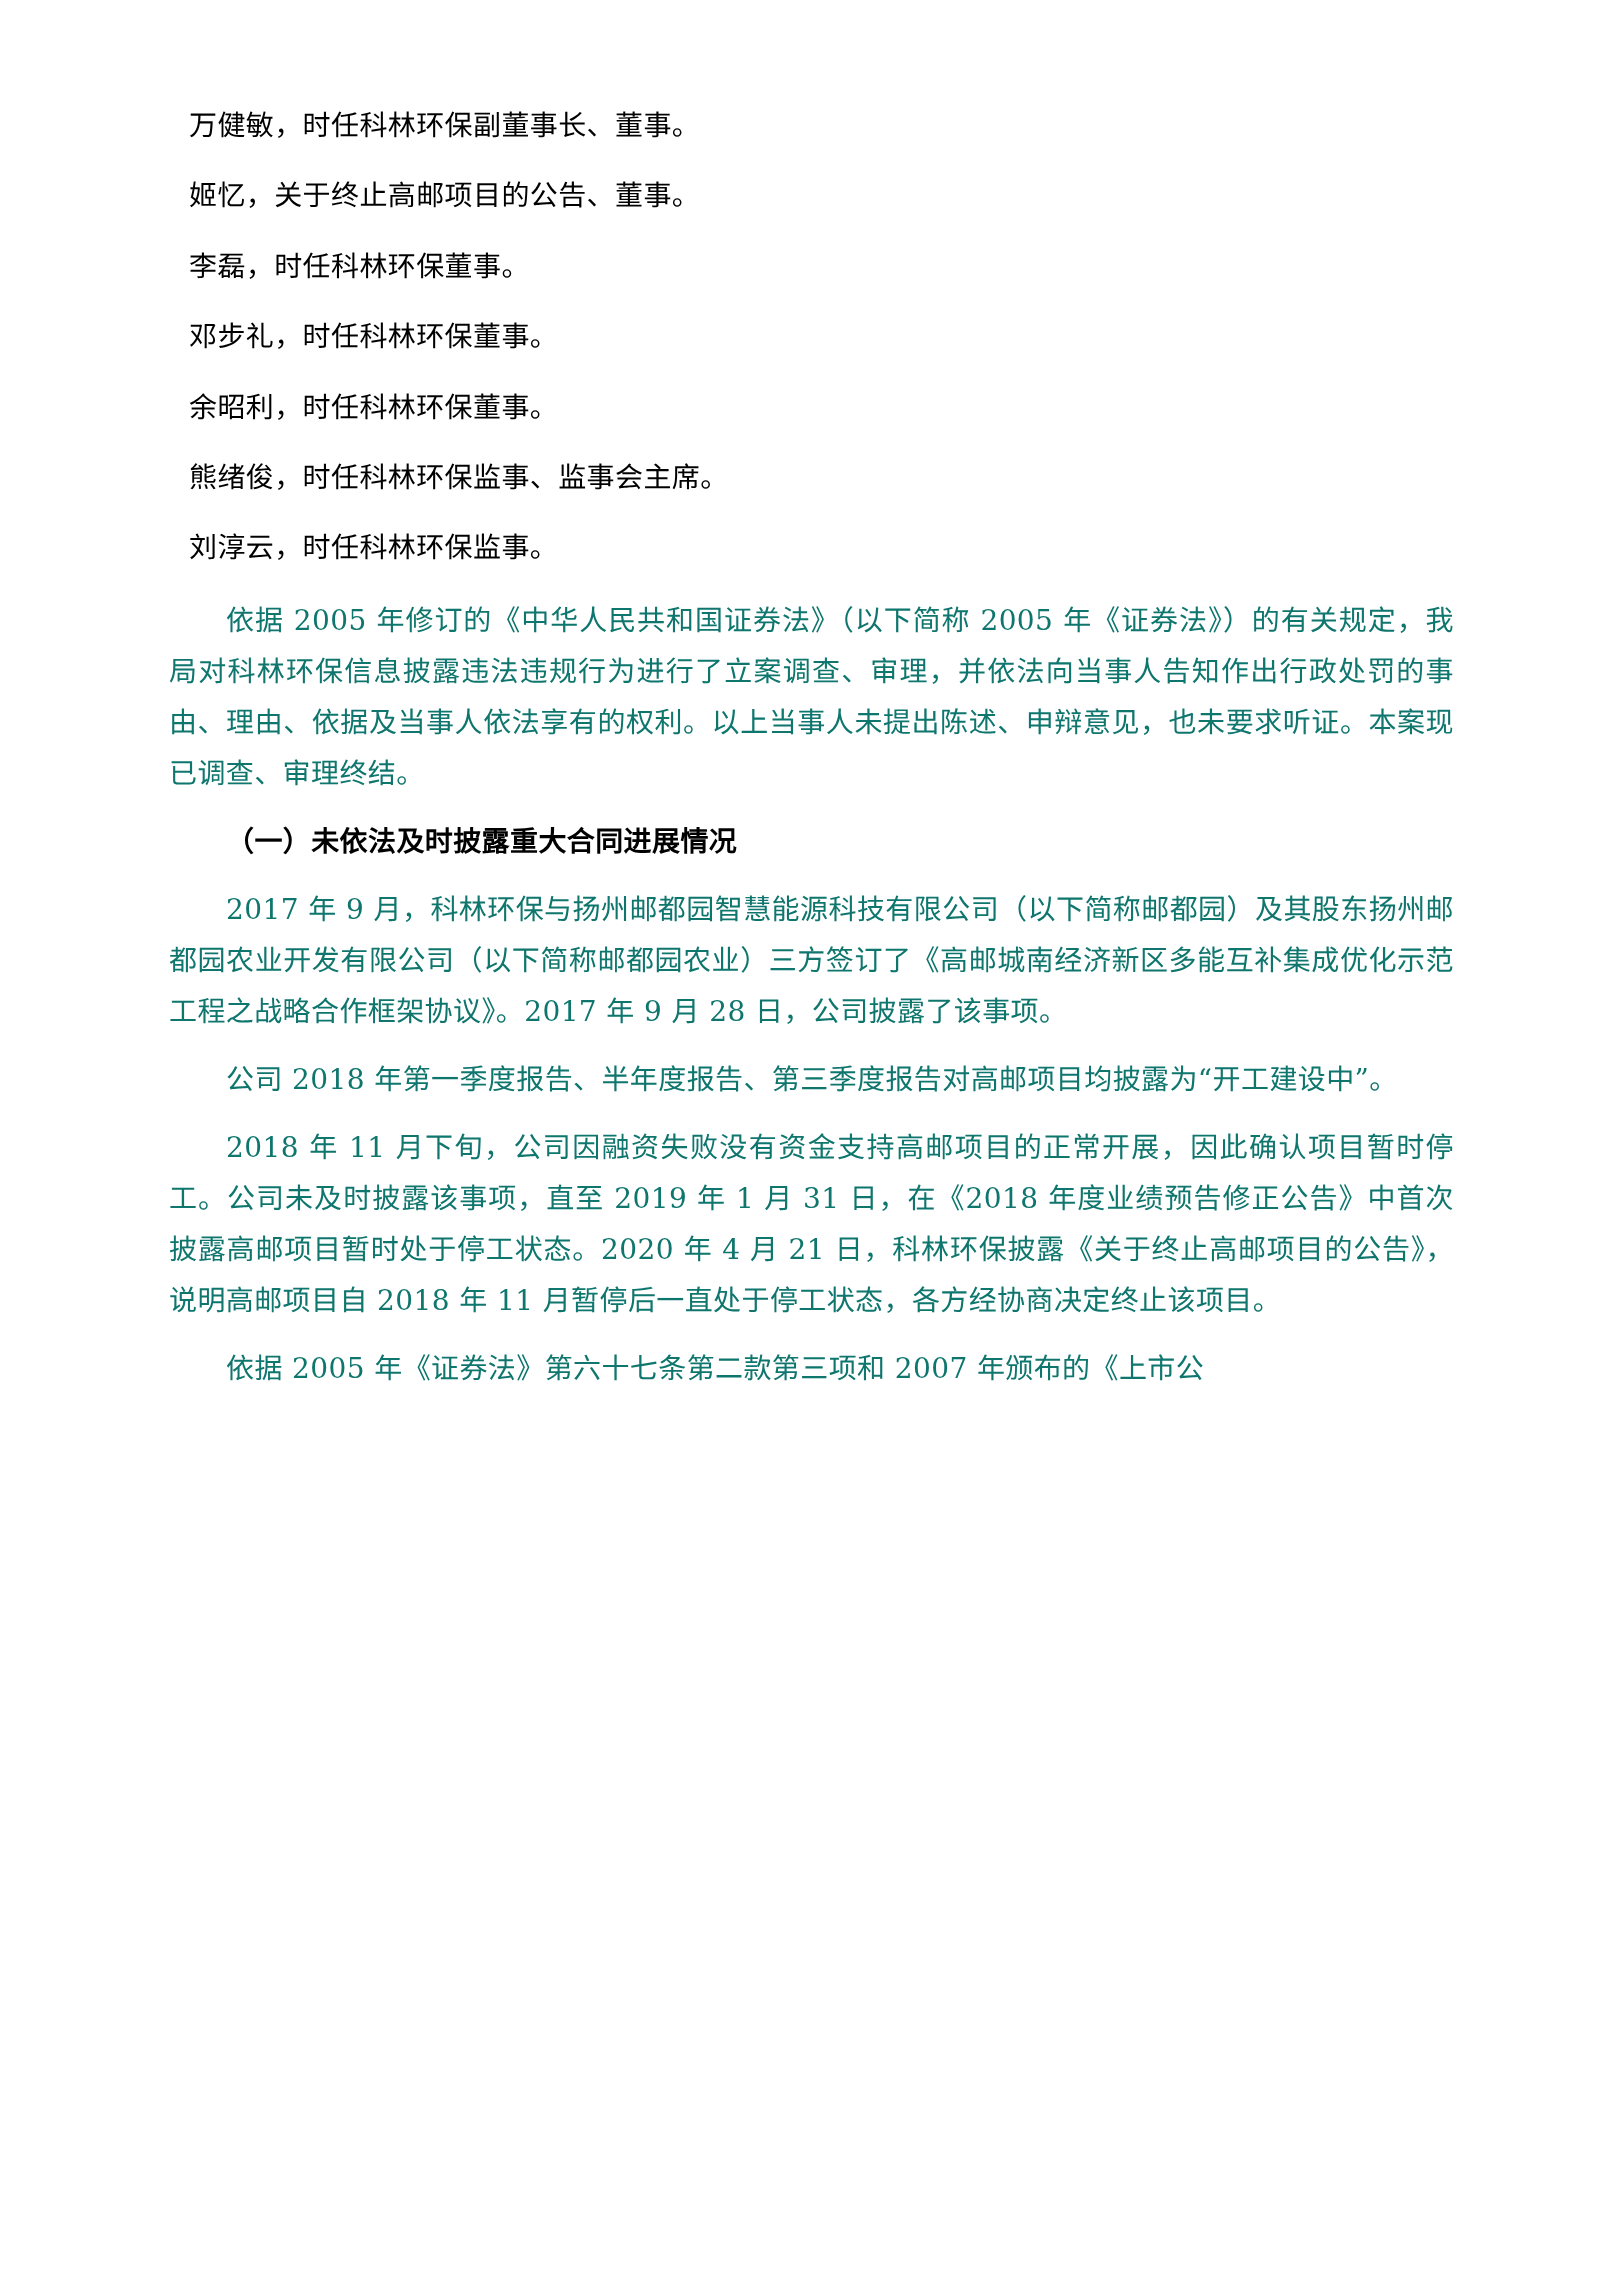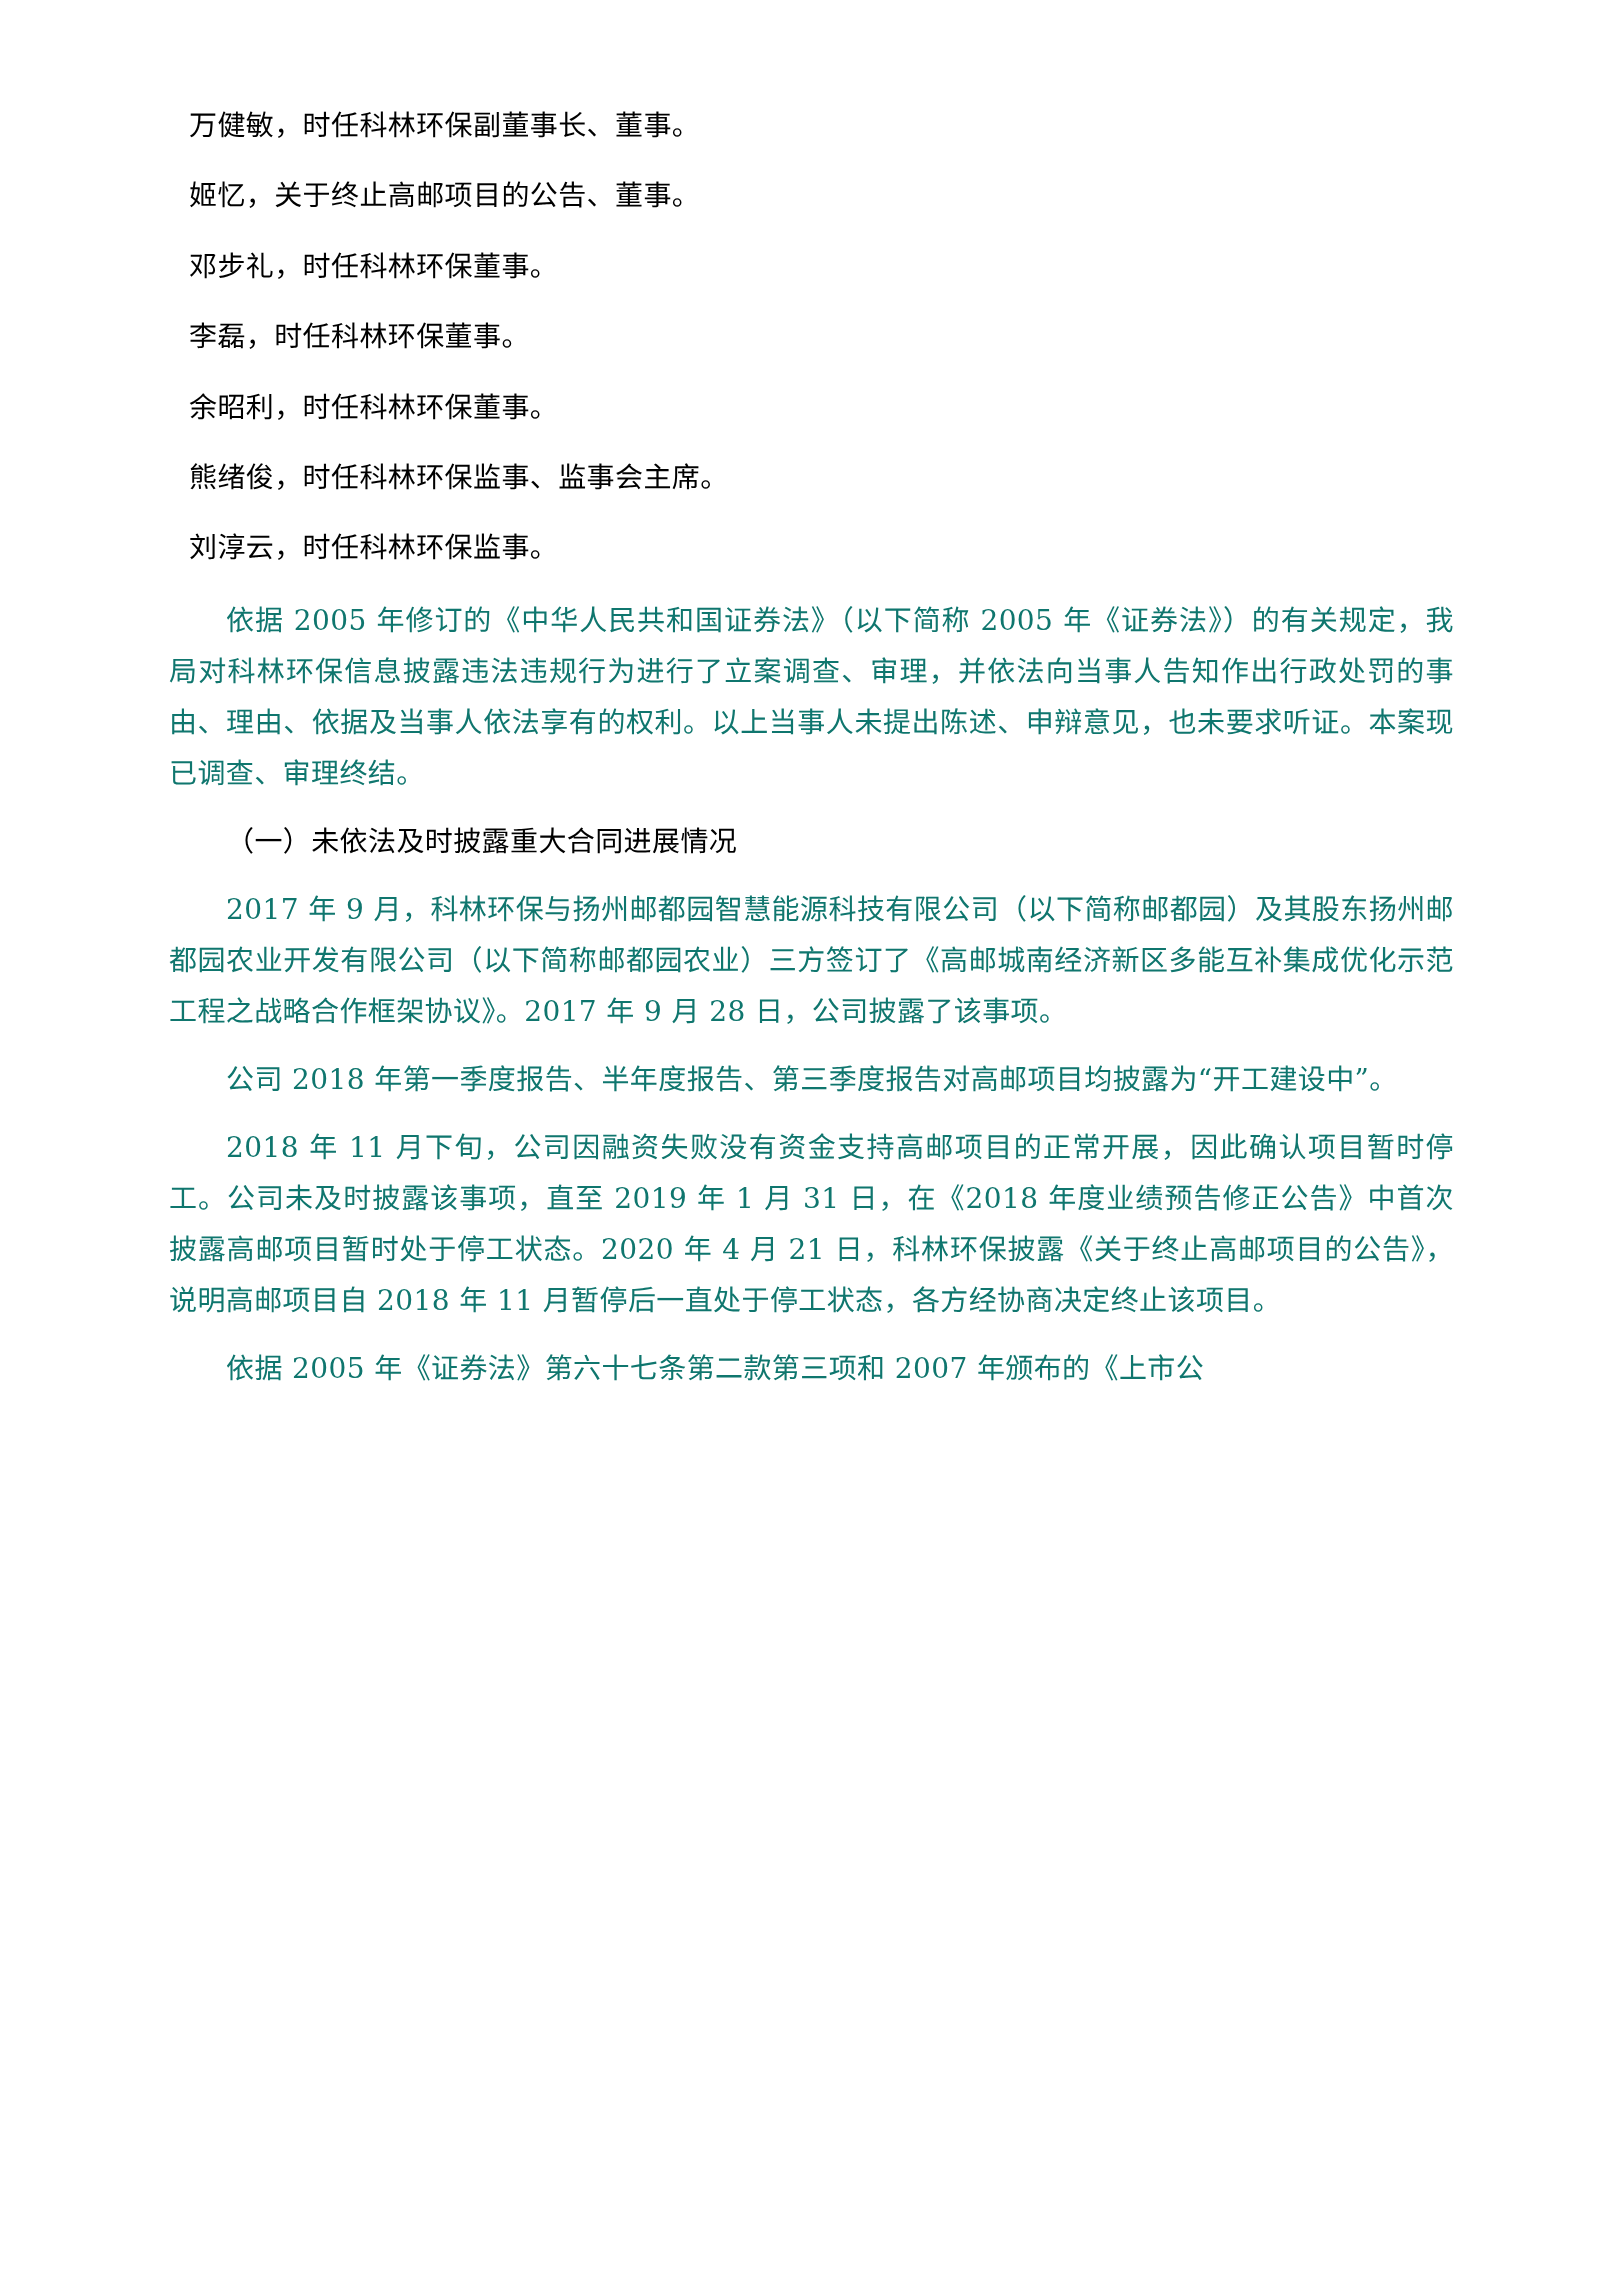--- a/index.html
+++ b/index.html
@@ -51,39 +51,40 @@
     text-indent: 57px;
   }
   .section-heading {
     font-family: "DejaVu Serif", "Liberation Serif", serif;
     font-size: 28px;
     line-height: 51px;
     color: #000000;
     margin: 0 0 17px 0;
     text-indent: 57px;
     letter-spacing: 0.4px;
+    font-weight: bold;
   }
   .tight {
     margin-bottom: 15px;
   }
   .roster-block {
     margin-bottom: 22px;
   }
 </style>
 </head>
 <body>
 
 <div class="page">
   <div class="content">
 
     <div class="roster-block">
       <p class="roster-line">万健敏，时任科林环保副董事长、董事。</p>
       <p class="roster-line">姬忆，关于终止高邮项目的公告、董事。</p>
+      <p class="roster-line">李磊，时任科林环保董事。</p>
       <p class="roster-line">邓步礼，时任科林环保董事。</p>
-      <p class="roster-line">李磊，时任科林环保董事。</p>
       <p class="roster-line">余昭利，时任科林环保董事。</p>
       <p class="roster-line">熊绪俊，时任科林环保监事、监事会主席。</p>
       <p class="roster-line">刘淳云，时任科林环保监事。</p>
     </div>
 
     <p class="para indent">依据 2005 年修订的《中华人民共和国证券法》（以下简称 2005 年《证券法》）的有关规定，我局对科林环保信息披露违法违规行为进行了立案调查、审理，并依法向当事人告知作出行政处罚的事由、理由、依据及当事人依法享有的权利。以上当事人未提出陈述、申辩意见，也未要求听证。本案现已调查、审理终结。</p>
 
 
     <p class="section-heading">（一）未依法及时披露重大合同进展情况</p>
 

